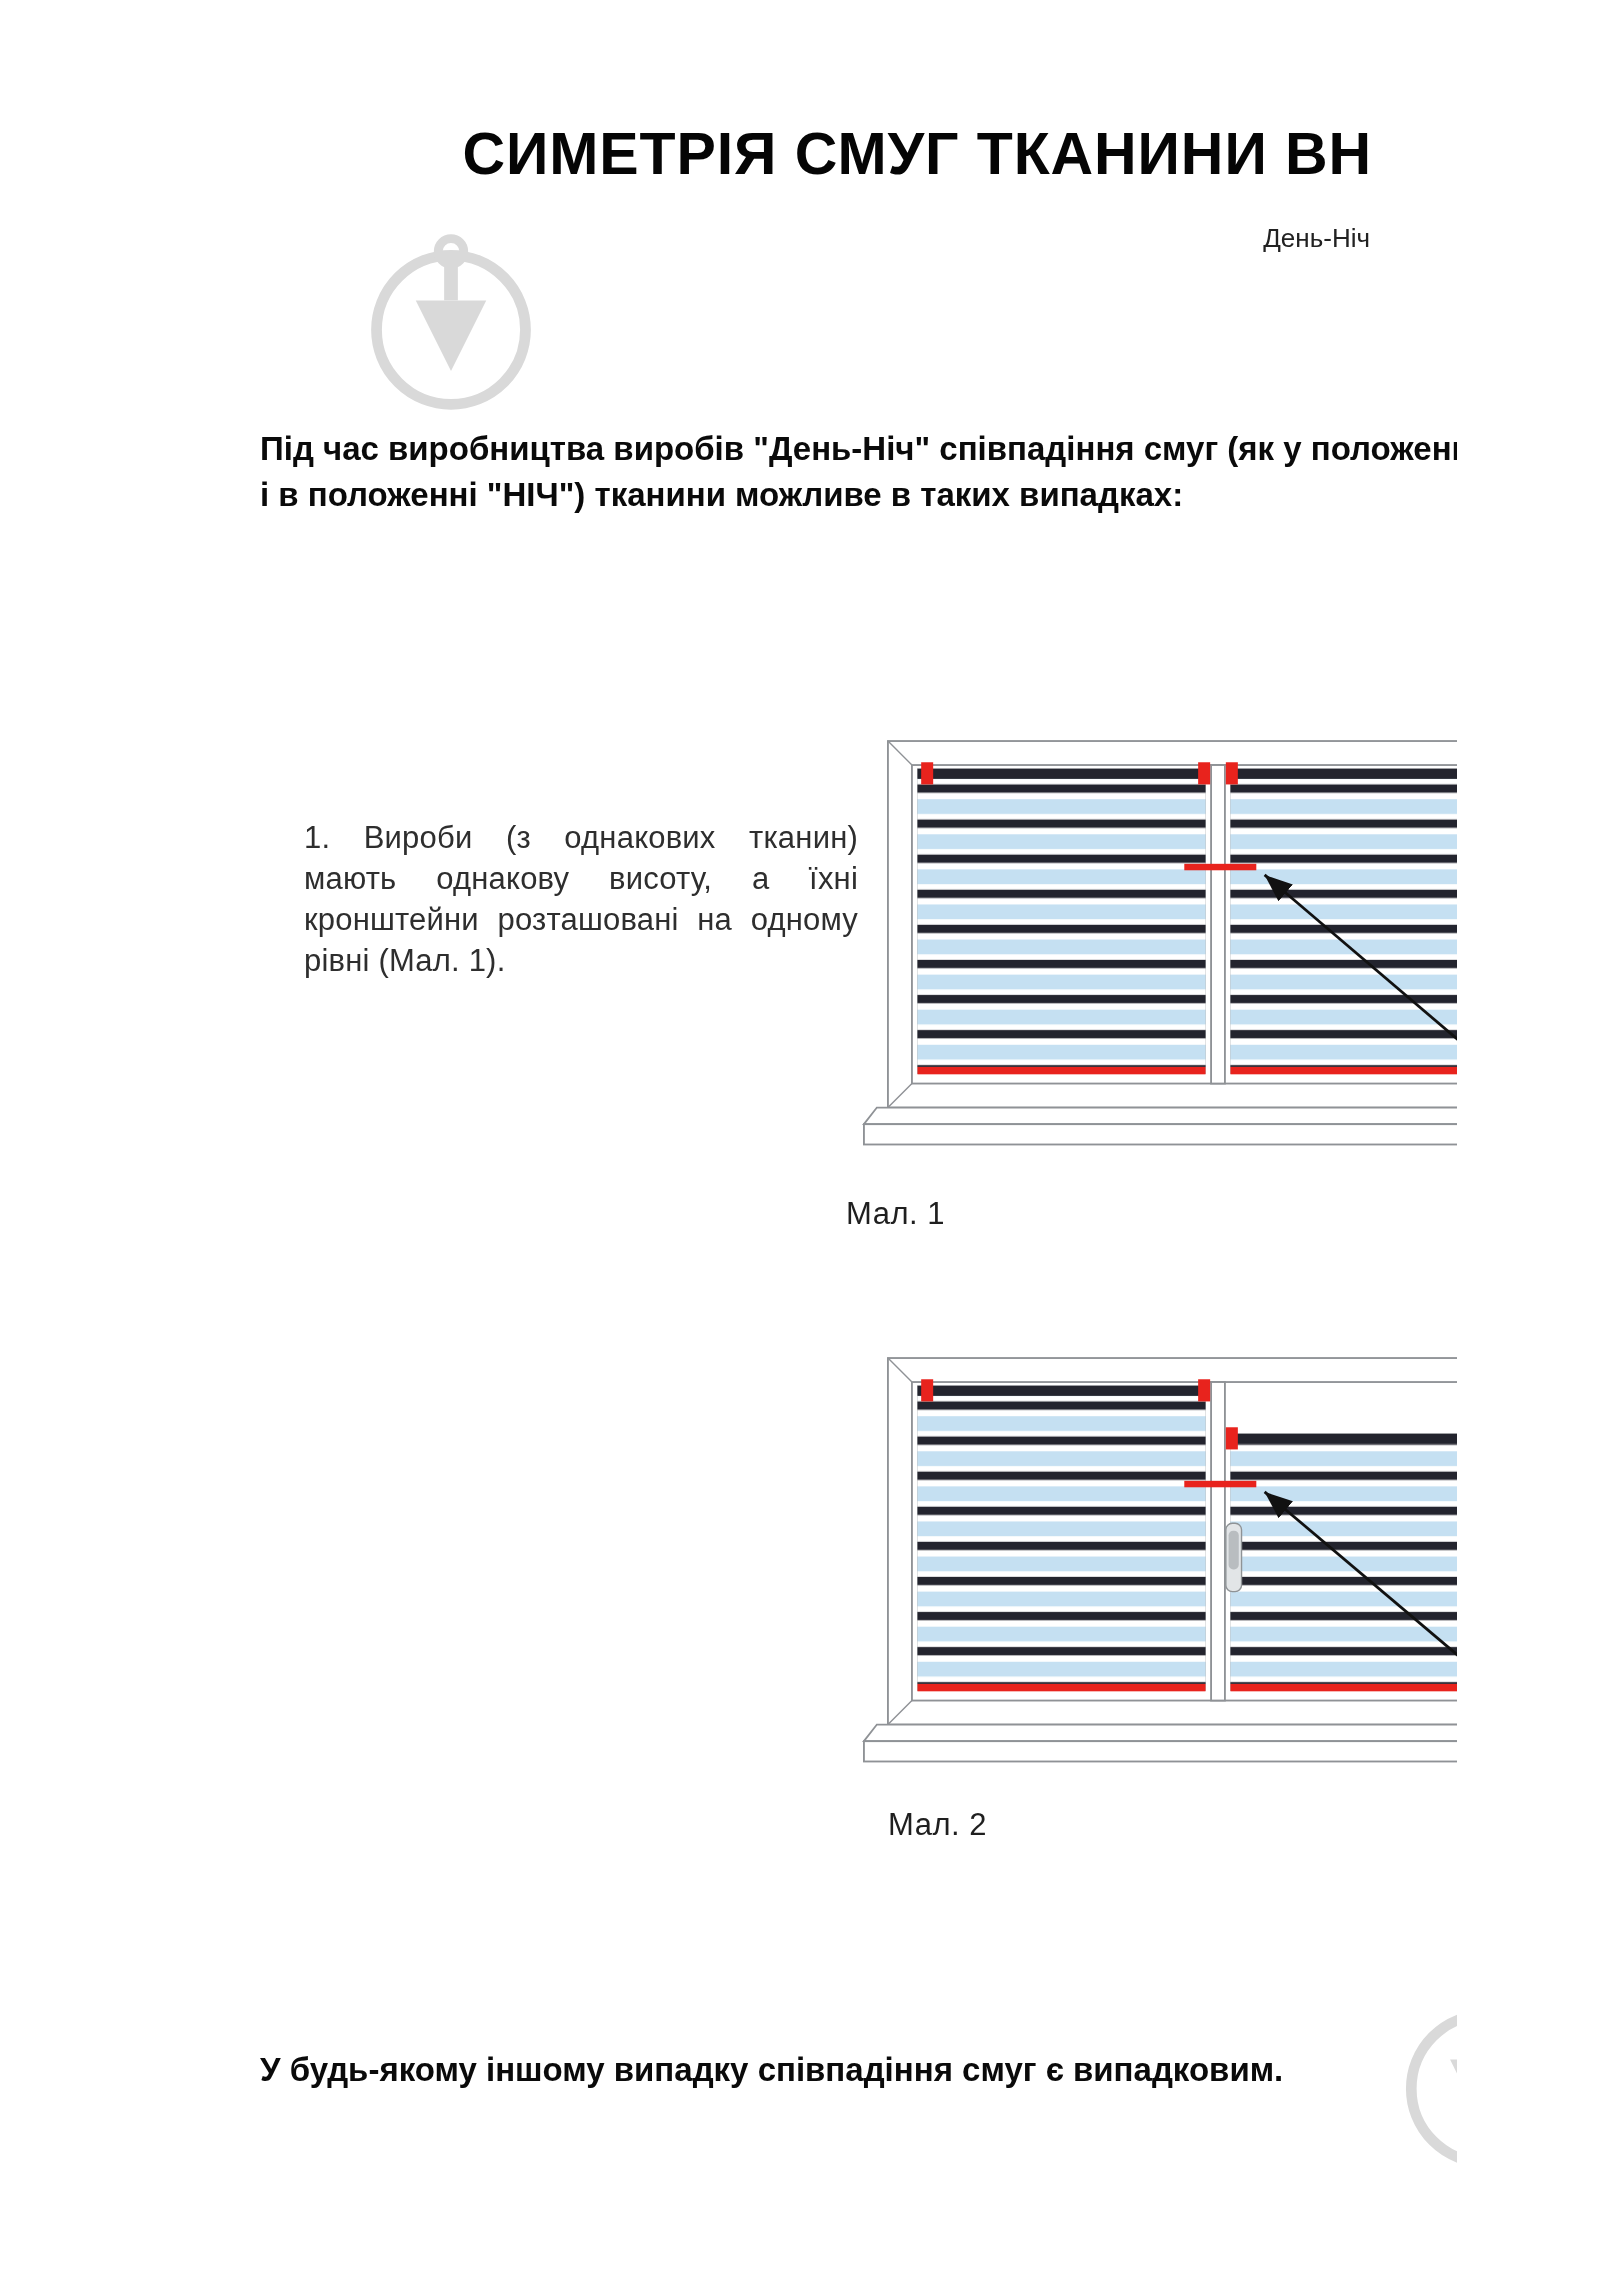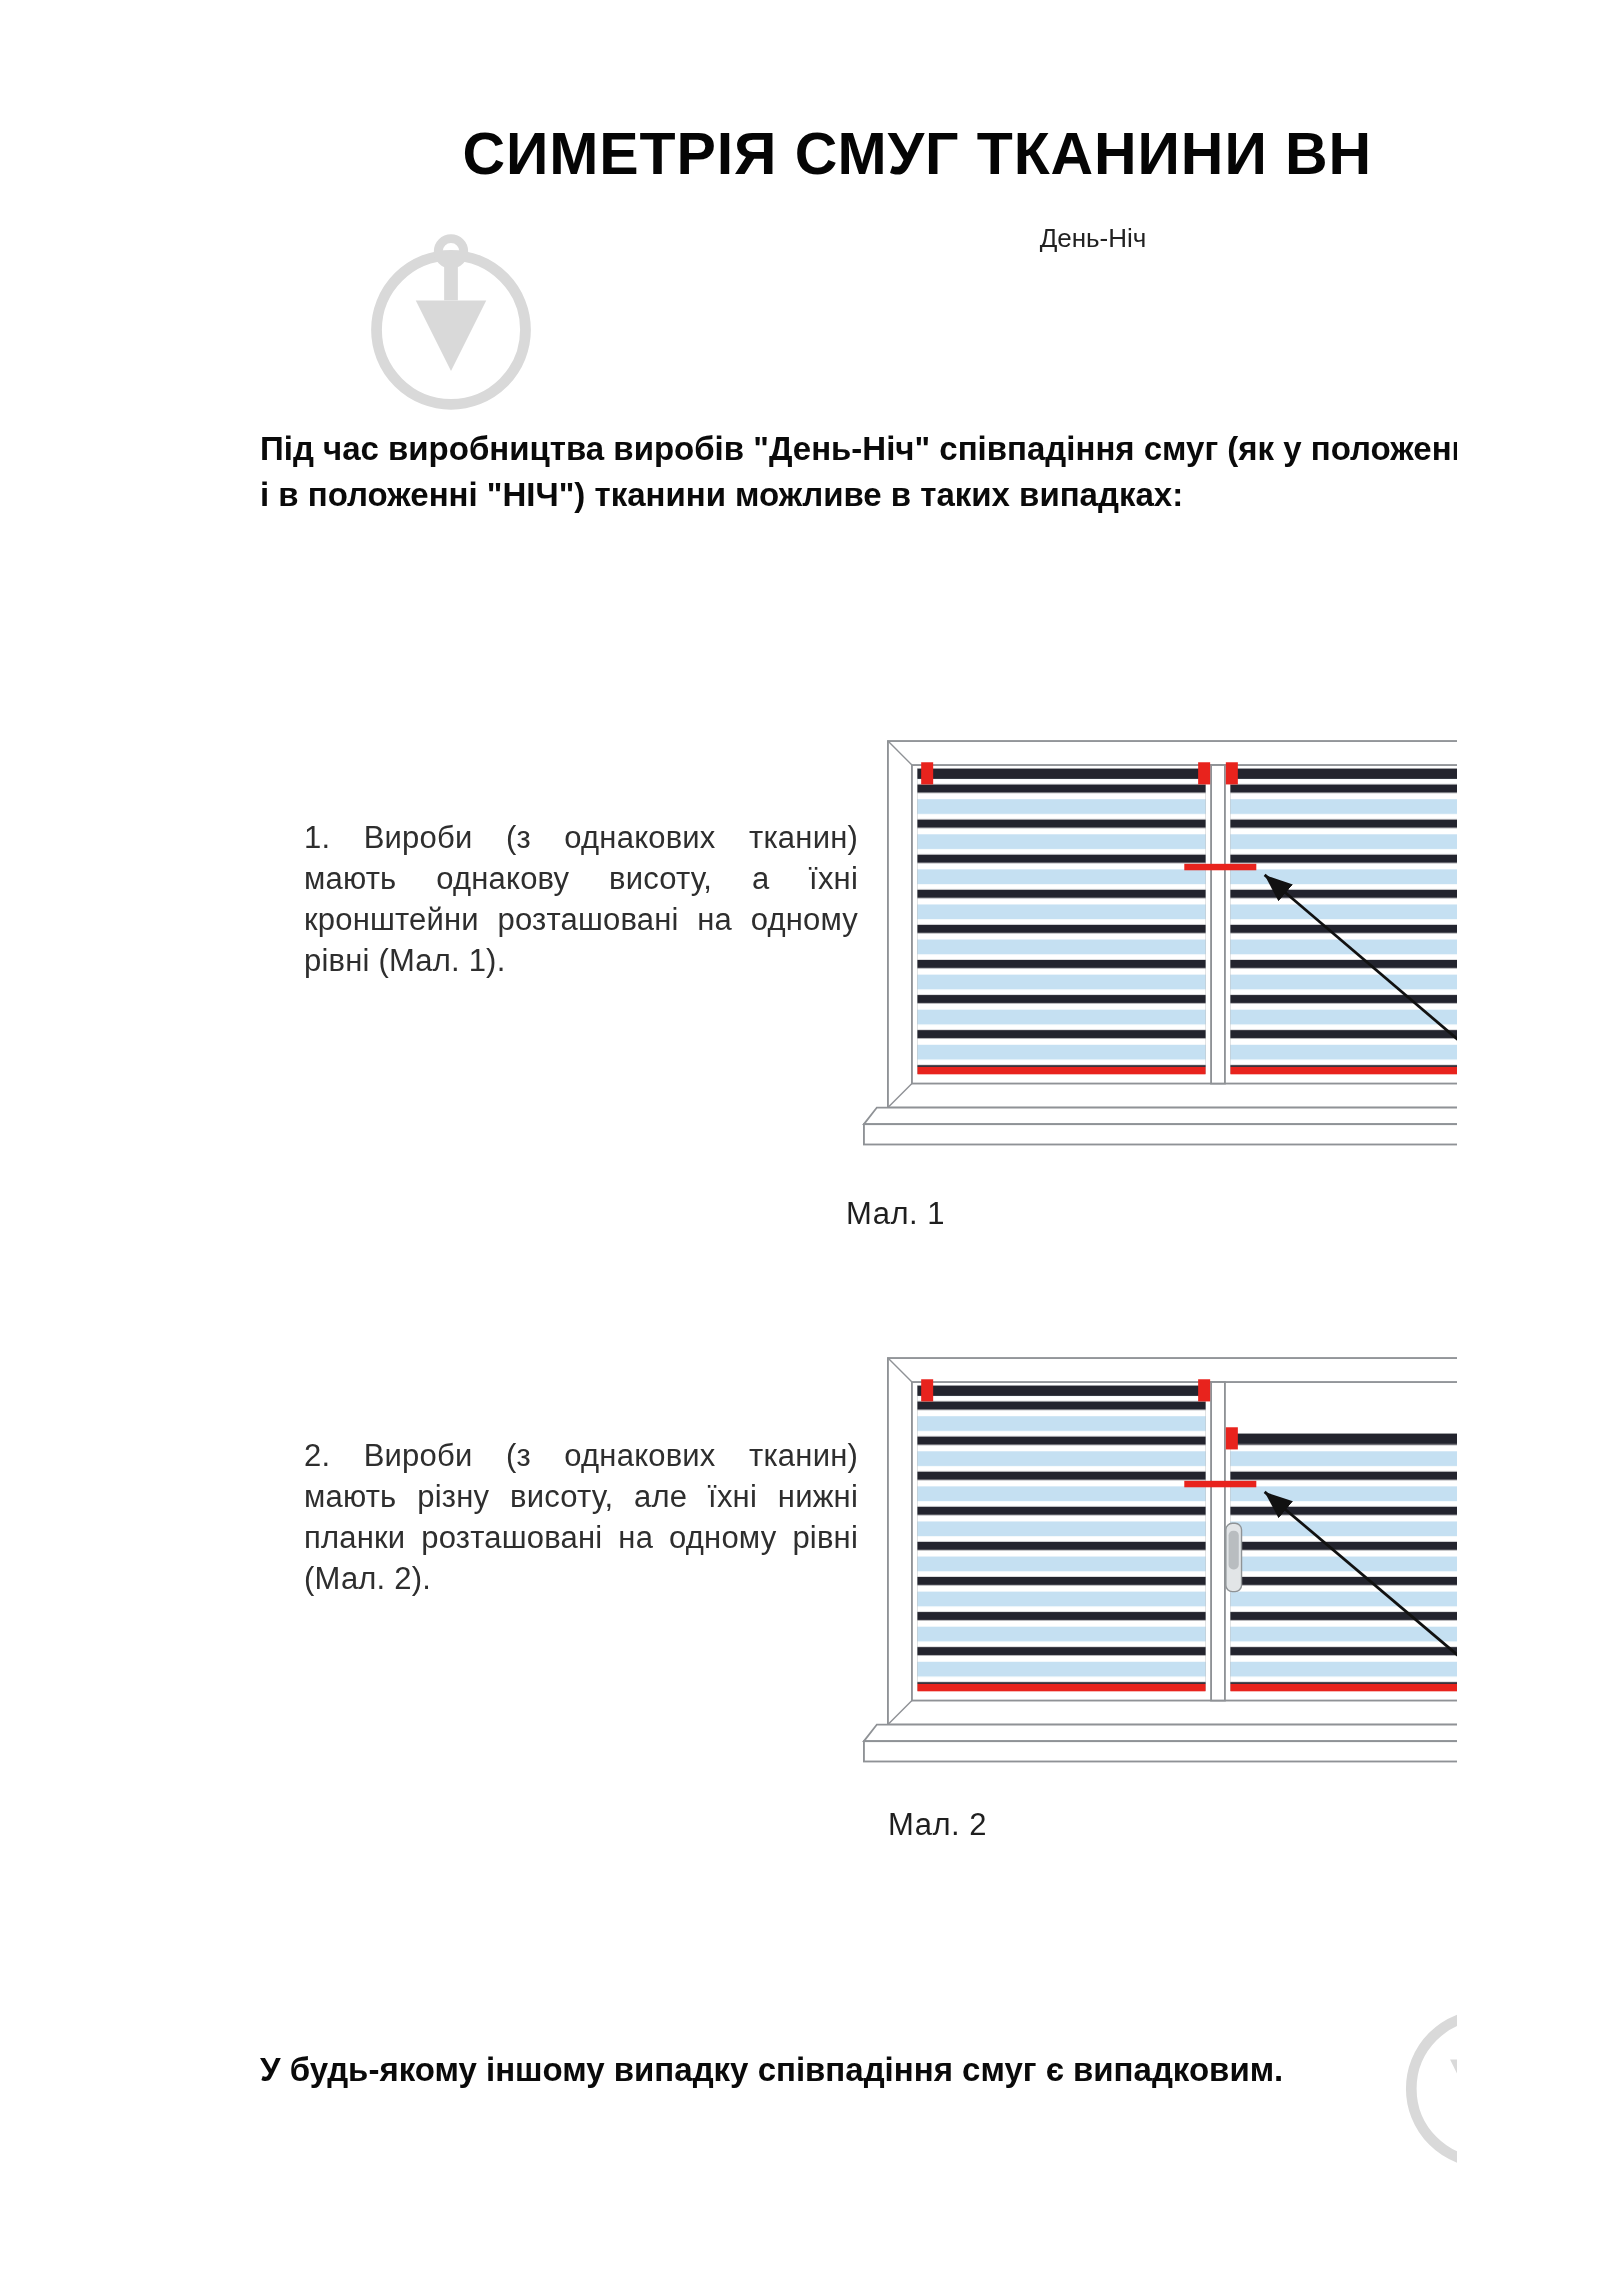--- a/index.html
+++ b/index.html
@@ -20,21 +20,21 @@
     margin:0 auto;background:#ffffff;overflow:hidden;
   }
   .abs{position:absolute;}
   .page-title{
     top:120px;right:85px;width:1200px;
     text-align:right;font-size:59px;font-weight:700;
     letter-spacing:0.9px;color:#050505;
   }
   .subtitle{
     top:223px;right:87px;width:554px;
-    text-align:center;font-size:26px;font-weight:400;color:#222;
+    text-align:right;font-size:26px;font-weight:400;color:#222;
   }
   .intro{
     top:426px;left:103px;width:1426px;
     font-size:33px;font-weight:700;line-height:1.38;color:#0a0a0a;
   }
   .case-text{
     left:114px;width:554px;
     font-size:31px;line-height:1.32;color:var(--text-body);
     text-align:justify;letter-spacing:0.2px;margin-left:33px;
   }
@@ -158,21 +158,20 @@
         <rect class="p-white" x="806" y="388" width="20" height="180"></rect>
         <rect class="p-white" x="874" y="388" width="20" height="180"></rect>
         <rect class="redline" x="810" y="472" width="80" height="10"></rect>
       </g>
       <circle class="zoom-ring" cx="850" cy="478" r="88"></circle>
     </g>
   </svg>
 
   <div class="abs figure-caption caption-1">Мал. 1</div>
 
-  <p class="abs case-text case-text-2">2. Вироби (з однакових тканин) мають різну висоту, але їхні нижні планки розташовані на одному рівні (Мал. 2).</p>
 
   <svg class="abs figure-svg figure-2" viewBox="0 0 990 600" aria-hidden="true">
     <defs>
       <pattern id="stripes2" width="24" height="38" patternUnits="userSpaceOnUse">
         <rect class="p-white" x="0" y="0" width="24" height="38"></rect>
         <rect class="p-blue" x="0" y="0" width="24" height="16"></rect>
         <rect class="p-dark" x="0" y="22" width="24" height="9"></rect>
       </pattern>
       <pattern id="stripesBig2" width="200" height="76" patternUnits="userSpaceOnUse" patternTransform="translate(0,18)">
         <rect class="p-white" x="0" y="0" width="200" height="76"></rect>

